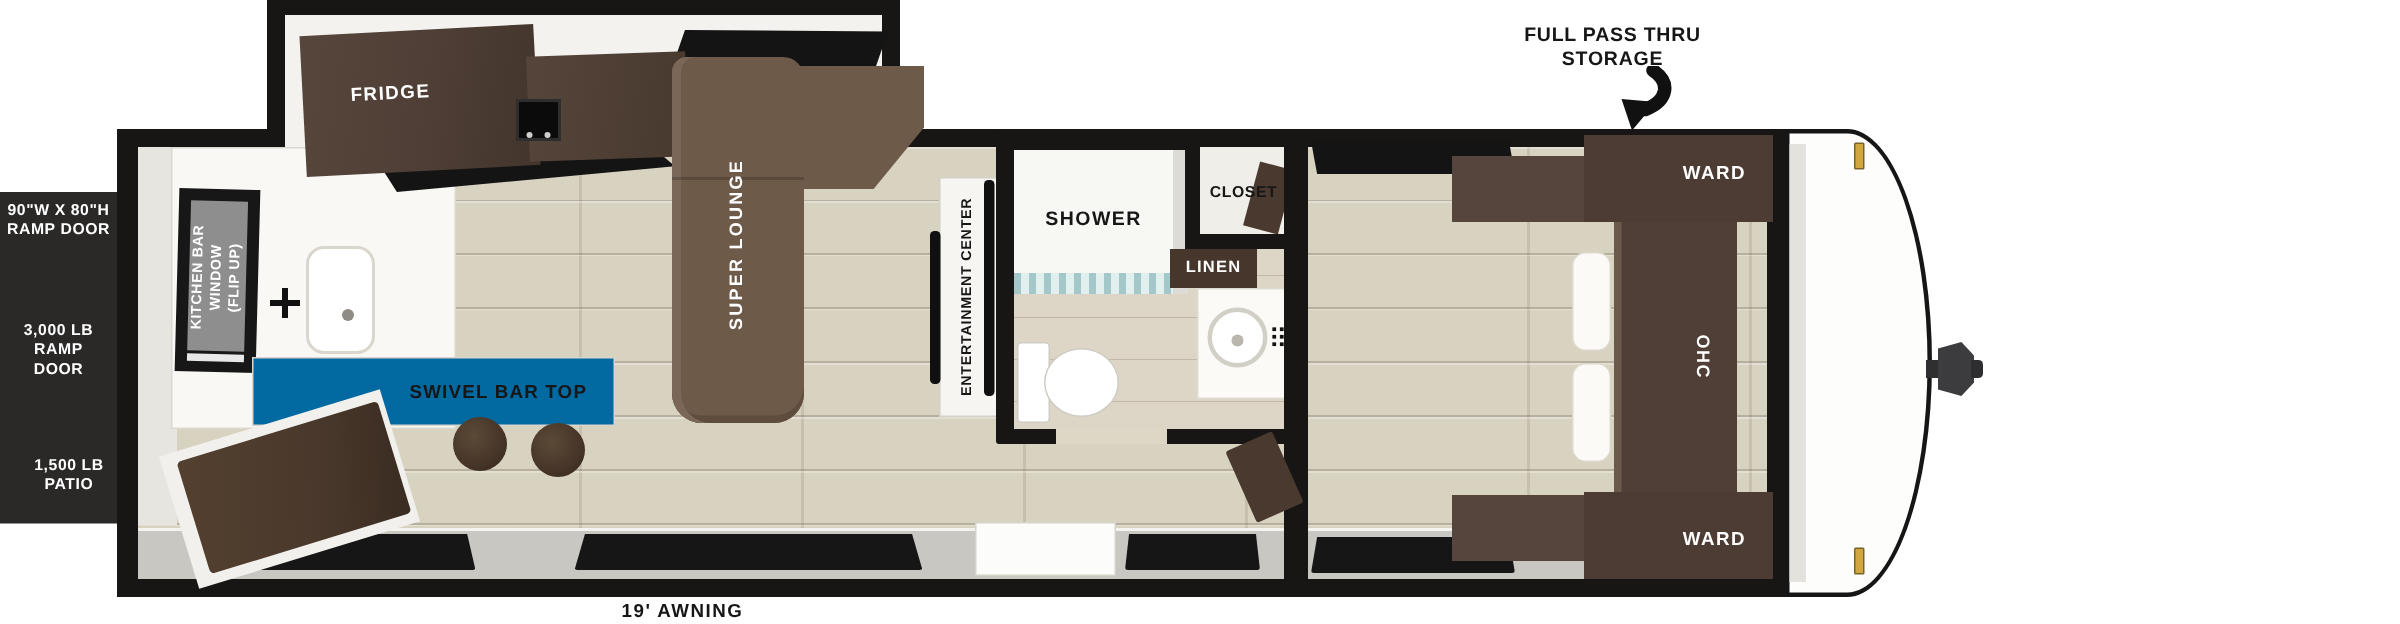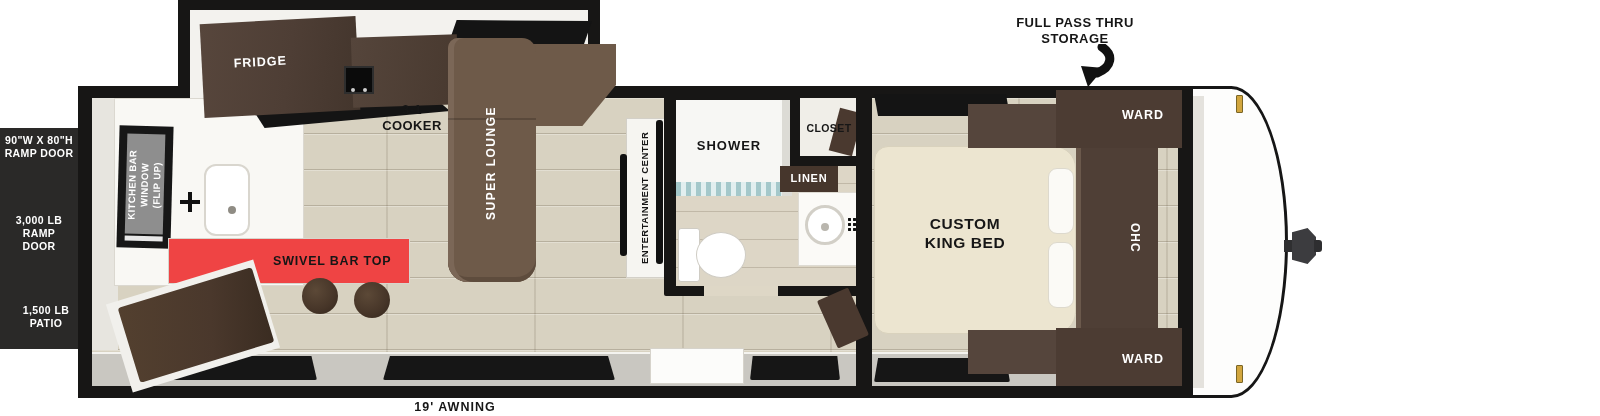--- a/index.html
+++ b/index.html
@@ -83,24 +83,22 @@
 
   <div class="abs" style="left:244px;top:90px;width:206px;height:38px;background:#141414;clip-path:polygon(0 15%,88% 0,100% 55%,10% 100%);"></div>
   <div class="abs" style="left:202px;top:20px;width:156px;height:94px;background:linear-gradient(100deg,#57463c,#4e3e35 55%,#43352c);transform:rotate(-3deg);">
     <div class="abs lbl wlbl" style="left:32px;top:34px;font-size:12.5px;letter-spacing:1px;">FRIDGE</div>
   </div>
   <div class="abs" style="left:352px;top:36px;width:106px;height:70px;background:linear-gradient(100deg,#55453b,#48392f);transform:rotate(-2deg);"></div>
   <div class="abs" style="left:344px;top:66px;width:30px;height:28px;background:#0b0b0b;border:2px solid #2e2e2e;">
     <div class="abs" style="left:5px;top:20px;width:4px;height:4px;border-radius:50%;background:#cfcfcf;"></div>
     <div class="abs" style="left:17px;top:20px;width:4px;height:4px;border-radius:50%;background:#cfcfcf;"></div>
   </div>
-  <div class="abs lbl pre ctr" style="left:362px;top:102px;width:100px;font-size:13px;">3-1
-COOKER</div>
 
-  <div class="abs" style="left:168px;top:238px;width:242px;height:46px;background:#ef4444;border:1px solid #d8d5cd;">
+  <div class="abs" style="left:168px;top:238px;width:242px;height:46px;background:#0369a1;border:1px solid #d8d5cd;">
     <div class="abs lbl" style="left:104px;top:15px;font-size:12.5px;letter-spacing:.8px;">SWIVEL BAR TOP</div>
   </div>
   <div class="abs stool" style="left:302px;top:278px;width:36px;height:36px;"></div>
   <div class="abs stool" style="left:354px;top:282px;width:36px;height:36px;"></div>
 
   <div class="abs" style="left:116px;top:280px;width:154px;height:92px;background:#f1f0ec;transform:rotate(-17deg);"></div>
   <div class="abs" style="left:126px;top:286px;width:140px;height:78px;background:linear-gradient(105deg,#53402f,#4a382c 60%,#3a2c21);transform:rotate(-17deg);border-radius:3px;"></div>
 
   <div class="abs" style="left:532px;top:44px;width:84px;height:82px;background:#6e5a49;clip-path:polygon(0 0,100% 0,100% 50%,60% 100%,0 100%);"></div>
   <div class="abs" style="left:448px;top:38px;width:88px;height:244px;background:#6e5a49;border-radius:10px 14px 20px 20px;box-shadow:inset 6px 0 0 #7b6757, inset 0 -5px 0 #5e4c3d;">
@@ -138,24 +136,20 @@
     <div class="abs" style="left:48px;top:24px;width:9px;height:14px;
          background-image:radial-gradient(circle,#111 1.4px,transparent 1.6px);background-size:5px 5px;"></div>
   </div>
 
   <div class="abs" style="left:678px;top:228px;width:22px;height:54px;background:#ffffff;border:1px solid #cfccc4;border-radius:3px;"></div>
   <div class="abs" style="left:696px;top:232px;width:50px;height:46px;background:#ffffff;border:1px solid #cfccc4;border-radius:50%;"></div>
 
   <div class="abs wall" style="left:856px;top:88px;width:16px;height:310px;"></div>
   <div class="abs" style="left:826px;top:292px;width:34px;height:52px;background:#4a392f;transform:rotate(-24deg);border-radius:2px;"></div>
 
-  <div class="abs" style="left:874px;top:146px;width:202px;height:188px;background:#ece5d0;border:1px solid #d9d2bd;border-radius:14px 22px 22px 14px;">
-    <div class="abs lbl pre ctr" style="left:10px;top:68px;width:160px;font-size:15.5px;letter-spacing:.6px;">CUSTOM
-KING BED</div>
-  </div>
   <div class="abs" style="left:1048px;top:168px;width:26px;height:66px;background:#fbfaf6;border:1px solid #ddd9cd;border-radius:9px;"></div>
   <div class="abs" style="left:1048px;top:242px;width:26px;height:66px;background:#fbfaf6;border:1px solid #ddd9cd;border-radius:9px;"></div>
 
   <div class="abs cab" style="left:1076px;top:138px;width:82px;height:198px;background:#4f3f36;border-left:5px solid #6b594c;">
     <div class="abs lbl wlbl vtext-cw" style="left:42px;top:70px;width:24px;height:60px;font-size:12px;letter-spacing:1px;">OHC</div>
   </div>
 
   <div class="abs cab" style="left:968px;top:104px;width:104px;height:44px;background:#55453c;"></div>
   <div class="abs cab" style="left:1056px;top:90px;width:126px;height:58px;">
     <div class="abs lbl wlbl ctr" style="left:52px;top:18px;width:70px;font-size:12.5px;letter-spacing:1px;">WARD</div>

